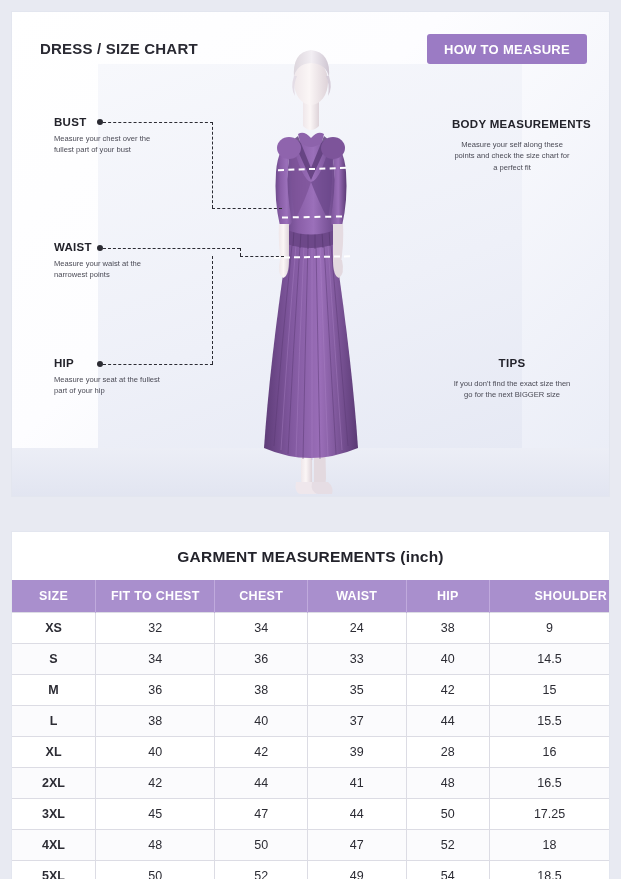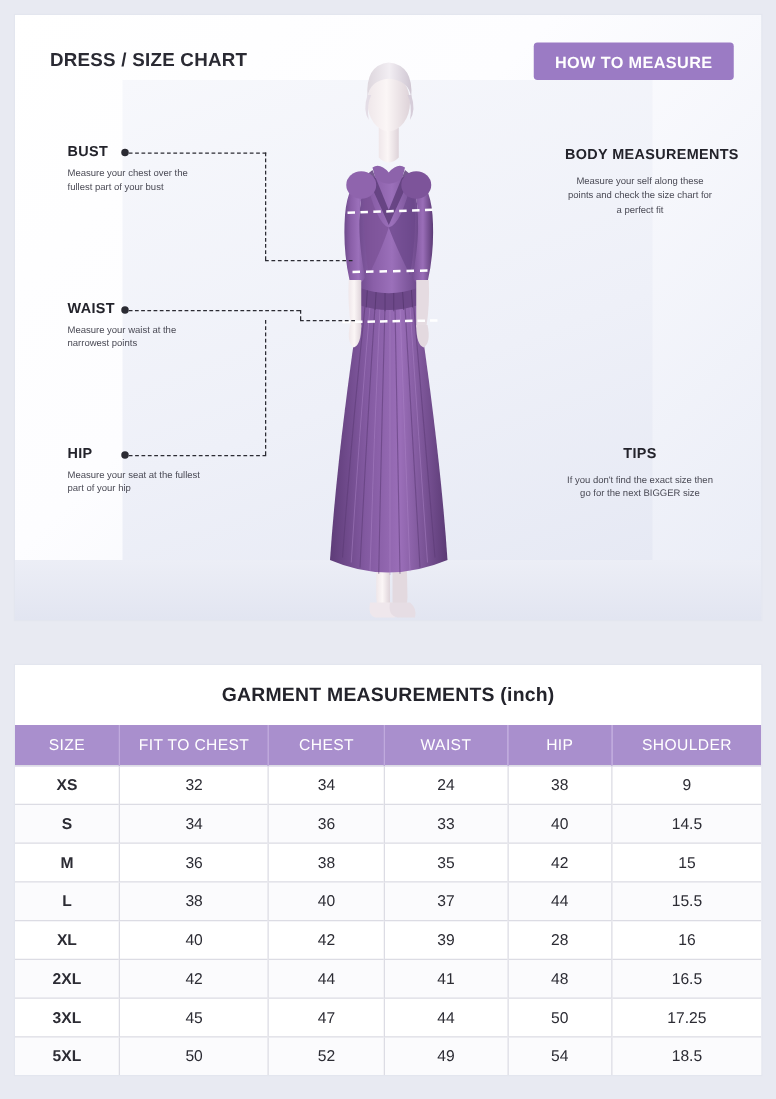--- a/index.html
+++ b/index.html
@@ -99,42 +99,42 @@
   .table-title{
     text-align:center;
     font-size:15.5px;font-weight:bold;color:#23232b;
     padding:16px 0 14px 0;
     letter-spacing:.2px;
   }
   table{border-collapse:collapse;width:100%;}
   thead th{
     background:#a98fcd;
     color:#ffffff;
-    font-size:12.5px;font-weight:normal;letter-spacing:.3px;
+    font-size:12.5px;font-weight:bold;letter-spacing:.3px;
     padding:9px 2px;
     border-right:1px solid #c0aadd;
     text-align:center;
   }
   thead th:last-child{border-right:0;}
   tbody td{
     font-size:12.5px;color:#2c2c34;
     text-align:center;
     padding:8px 20px;
     border-top:1px solid #dcdce4;
     border-right:1px solid #dcdce4;
   }
   tbody td:last-child{border-right:0;}
   tbody td.size{font-weight:bold;}
   tbody tr:nth-child(even) td{background:#fbfbfd;}
   .col-size{width:14%;}
   .col-fit{width:20%;}
   .col-chest{width:15.5%;}
   .col-waist{width:16.5%;}
   .col-hip{width:14%;}
-  .col-shoulder{width:20%;}
+  .col-shoulder{width:20%;text-align:right;}
 </style>
 </head>
 <body>
 
 <div class="page">
 
   <div class="top-card">
     <div class="inner-wall"></div>
     <div class="floor"></div>
 
@@ -337,20 +337,28 @@
         </tr>
         <tr>
           <td class="size">3XL</td>
           <td>45</td>
           <td>47</td>
           <td>44</td>
           <td>50</td>
           <td>17.25</td>
         </tr>
         <tr>
+          <td class="size">4XL</td>
+          <td>48</td>
+          <td>50</td>
+          <td>47</td>
+          <td>52</td>
+          <td>18</td>
+        </tr>
+        <tr>
           <td class="size">5XL</td>
           <td>50</td>
           <td>52</td>
           <td>49</td>
           <td>54</td>
           <td>18.5</td>
         </tr>
       </tbody>
     </table>
   </div>

